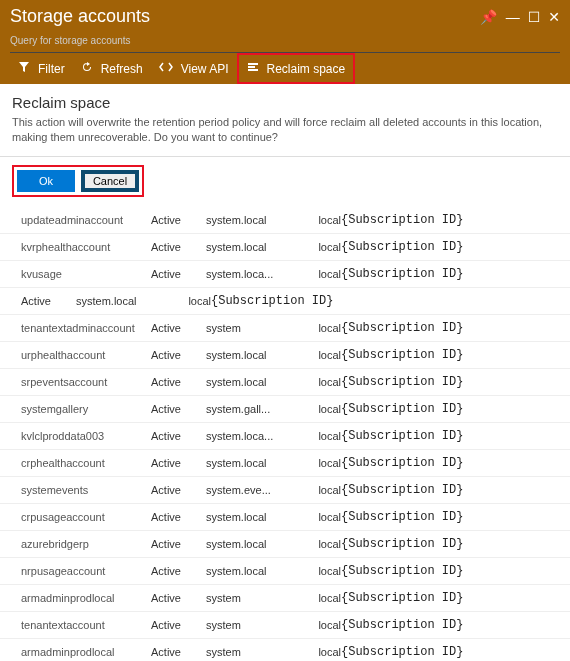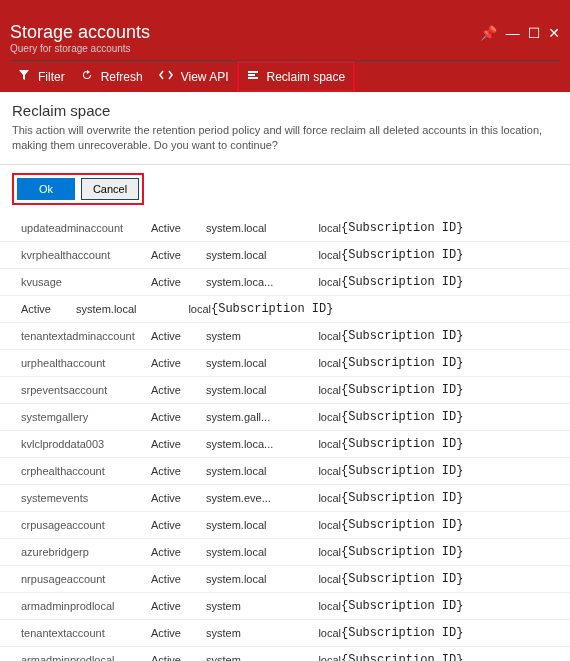--- a/index.html
+++ b/index.html
@@ -1,32 +1,32 @@
 <!DOCTYPE html>
 <html><head>
 <meta charset="utf-8">
 <style>
   * { box-sizing: border-box; margin: 0; padding: 0; }
   body { font-family: "Segoe UI", Arial, sans-serif; font-size: 12px; background: #fff; width: 570px; }
-  .header { background: #b91c1c; color: #fff; padding: 22px 10px 0 10px; }
+  .header { background: #a16207; color: #fff; padding: 6px 10px 0 10px; }
   .title-row { display: flex; align-items: center; justify-content: space-between; }
   .title { font-size: 18px; font-weight: 300; }
   .win-controls { display: flex; gap: 8px; align-items: center; }
   .win-controls span { cursor: pointer; font-size: 14px; }
-  .subtitle { font-size: 10px; color: #ccc; margin-top: 0; margin-bottom: 6px; }
+  .subtitle { font-size: 10px; color: #ccc; margin-top: 8px; margin-bottom: 6px; }
   .toolbar { display: flex; gap: 0; border-top: 1px solid #444; }
   .tool-btn { display: flex; align-items: center; gap: 8px; padding: 6px 8px; cursor: pointer; font-size: 12px; color: #fff; }
   .tool-btn.highlight { border: 2px solid #e81123; }
   .icon { display: inline-block; }
   .panel { padding: 10px 12px; border-bottom: 1px solid #ddd; }
   .panel-title { font-size: 15px; color: #333; margin-bottom: 4px; }
   .panel-text { font-size: 11px; color: #555; line-height: 1.4; }
   .btn-row { display: flex; gap: 6px; padding: 8px 12px 10px 12px; }
   .btn-box { border: 2px solid #e81123; padding: 3px; display: inline-flex; gap: 6px; }
-  .btn { min-width: 58px; height: 22px; font-size: 11px; border: 1px solid #0c4a6e; background: #eee; cursor: pointer; }
+  .btn { min-width: 58px; height: 22px; font-size: 11px; border: 4px solid #0c4a6e; background: #eee; cursor: pointer; }
   .btn.primary { background: #0078d4; color: #fff; border-color: #0078d4; }
   .table { width: 100%; }
   .row { display: flex; align-items: center; padding: 6px 21px; border-bottom: 1px solid #eee; font-size: 11px; color: #333; }
   .c-name { width: 130px; overflow: hidden; text-overflow: ellipsis; white-space: nowrap; color: #555; }
   .c-status { width: 55px; }
   .c-rg { width: 80px; overflow: hidden; text-overflow: ellipsis; white-space: nowrap; }
   .c-loc { width: 55px; text-align: right; }
   .c-sub { flex: 1; font-family: "Courier New", monospace; font-size: 12px; color: #222; }
   svg { overflow: visible; }
 </style>

